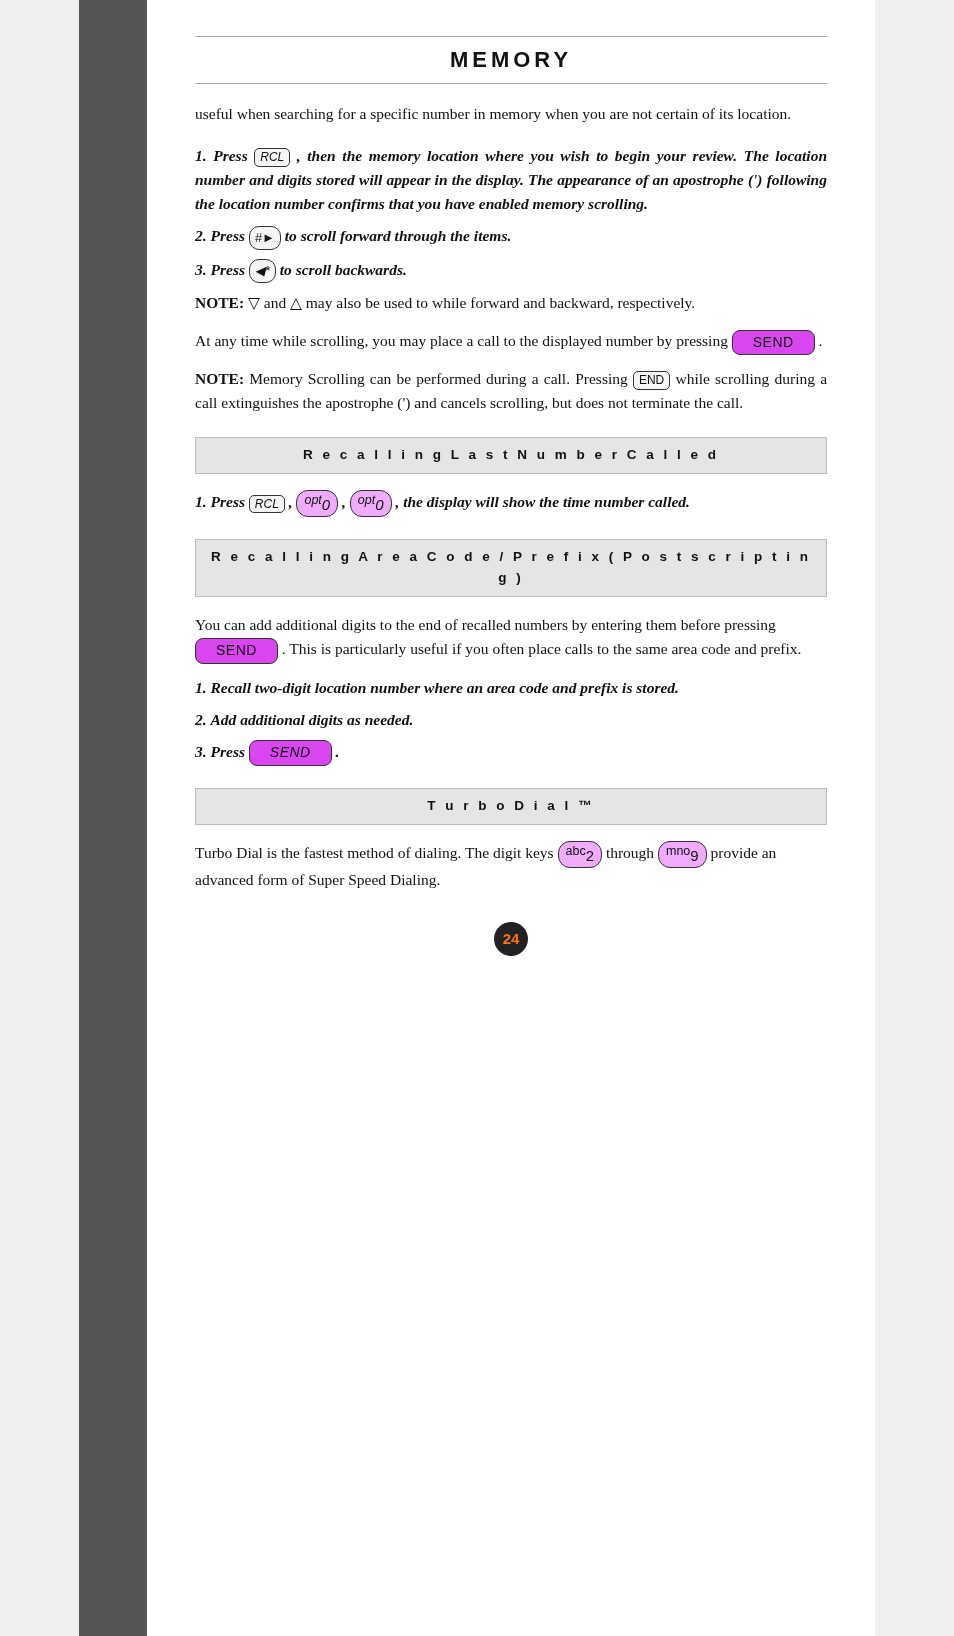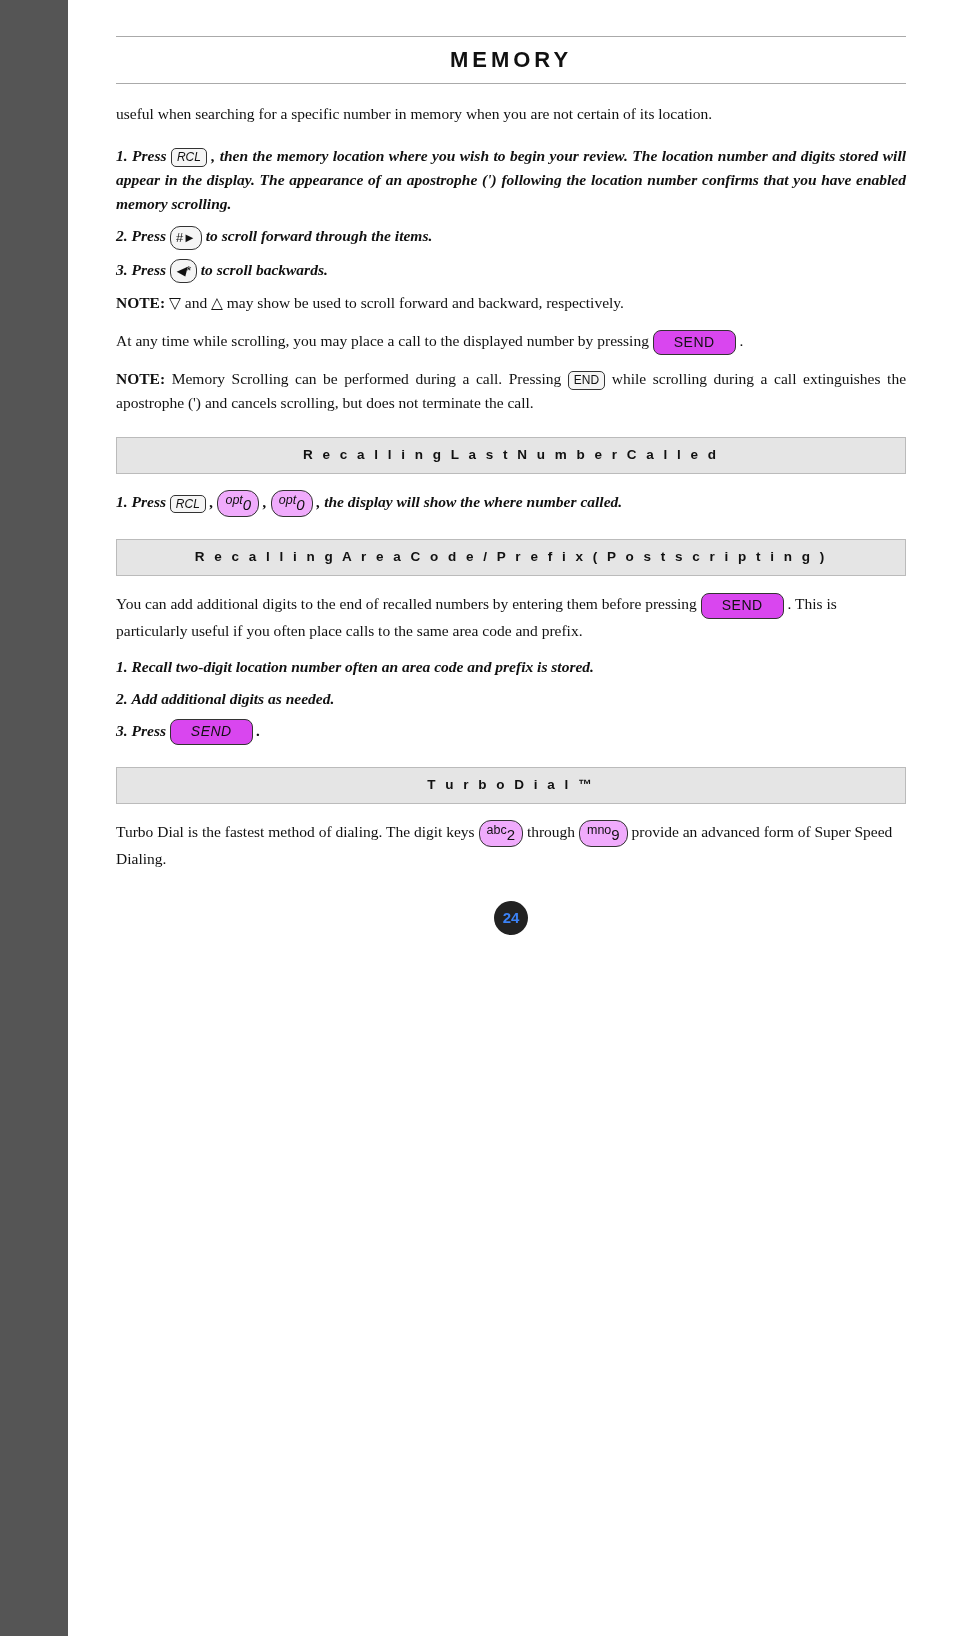--- a/index.html
+++ b/index.html
@@ -7,21 +7,21 @@
     body {
       background: #f0f0f0;
       display: flex;
       justify-content: center;
       align-items: flex-start;
       min-height: 100vh;
       font-family: 'Times New Roman', Times, serif;
     }
 
     .page-wrapper {
-      width: 954px;
+      width: 796px;
       min-height: 1636px;
       background: #fff;
       display: flex;
     }
 
     .left-bar {
       width: 68px;
       background: #555;
       min-height: 1636px;
       flex-shrink: 0;
@@ -129,21 +129,21 @@
       display: flex;
       justify-content: center;
       margin-top: 30px;
     }
 
     .page-number-inner {
       width: 34px;
       height: 34px;
       background: #222;
       border-radius: 50%;
-      color: #3b82f6;
+      color: #f97316;
       font-family: Arial, sans-serif;
       font-size: 15px;
       font-weight: bold;
       display: flex;
       align-items: center;
       justify-content: center;
     }
 
     p {
       margin-bottom: 12px;
@@ -193,21 +193,21 @@
       <li>
         <span class="list-num">3.</span>
         <strong> Press </strong>
         <span class="arrow-btn">◀*</span>
         <strong> to scroll backwards.</strong>
       </li>
     </ol>
 
     <p class="note-block">
       <span class="note-label">NOTE:</span>
-      <span> ▽ and △ may show be used to scroll forward and backward, respectively.</span>
+      <span> ▽ and △ may also be used to while forward and backward, respectively.</span>
     </p>
 
     <p>
       <span>At any time while scrolling, you may place a call to the displayed number by pressing</span>
       <span class="inline-btn-oval">SEND</span>
       <span>.</span>
     </p>
 
     <p class="note-block">
       <span class="note-label">NOTE:</span>
@@ -220,36 +220,36 @@
 
     <ol class="main-list">
       <li>
         <span class="list-num">1.</span>
         <strong> Press </strong>
         <span class="inline-btn">RCL</span>
         <strong>, </strong>
         <span class="inline-btn-round"><sup>opt</sup>0</span>
         <strong>, </strong>
         <span class="inline-btn-round"><sup>opt</sup>0</span>
-        <strong>, the display will show the where number called.</strong>
+        <strong>, the display will show the time number called.</strong>
       </li>
     </ol>
 
     <div class="section-header">R e c a l l i n g   A r e a   C o d e / P r e f i x   ( P o s t s c r i p t i n g )</div>
 
     <p>
       <span>You can add additional digits to the end of recalled numbers by entering them before pressing</span>
       <span class="inline-btn-oval">SEND</span>
       <span>. This is particularly useful if you often place calls to the same area code and prefix.</span>
     </p>
 
     <ol class="main-list">
       <li>
         <span class="list-num">1.</span>
-        <strong> Recall two-digit location number often an area code and prefix is stored.</strong>
+        <strong> Recall two-digit location number where an area code and prefix is stored.</strong>
       </li>
       <li>
         <span class="list-num">2.</span>
         <strong> Add additional digits as needed.</strong>
       </li>
       <li>
         <span class="list-num">3.</span>
         <strong> Press </strong>
         <span class="inline-btn-oval">SEND</span>
         <strong>.</strong>

